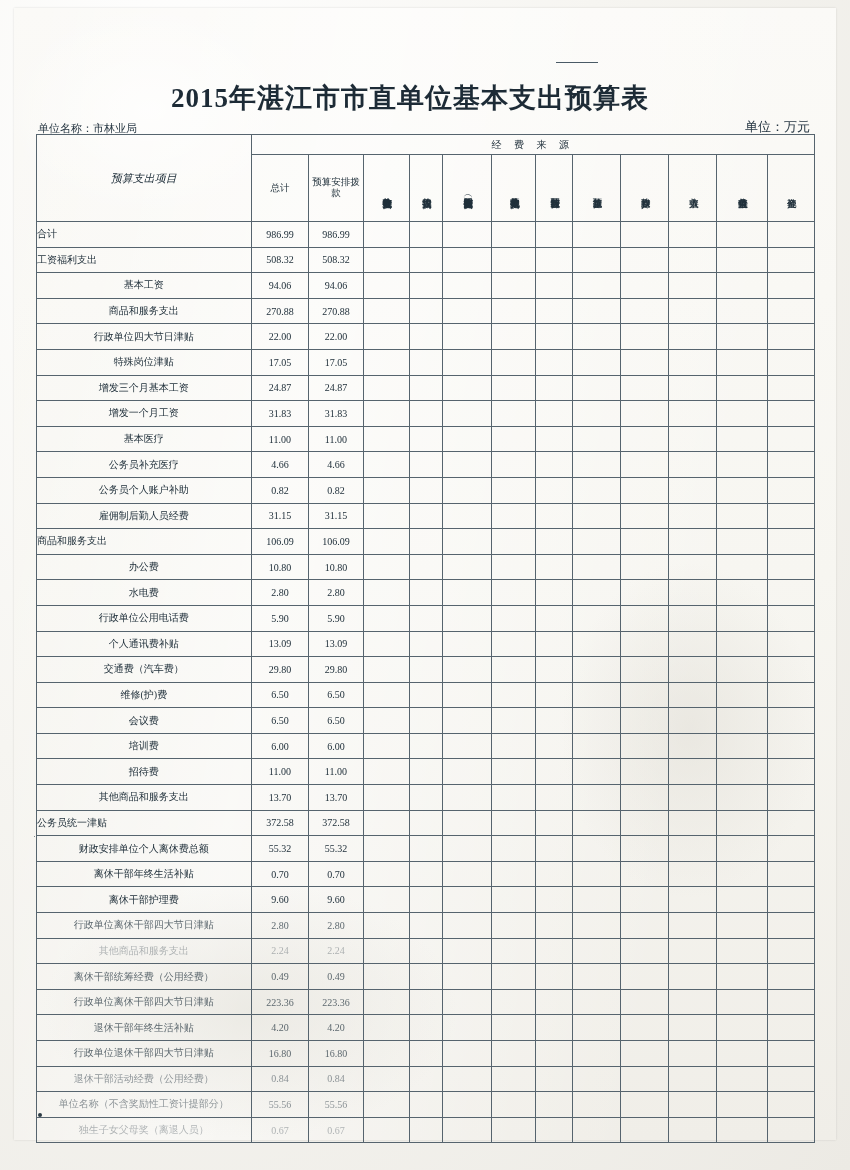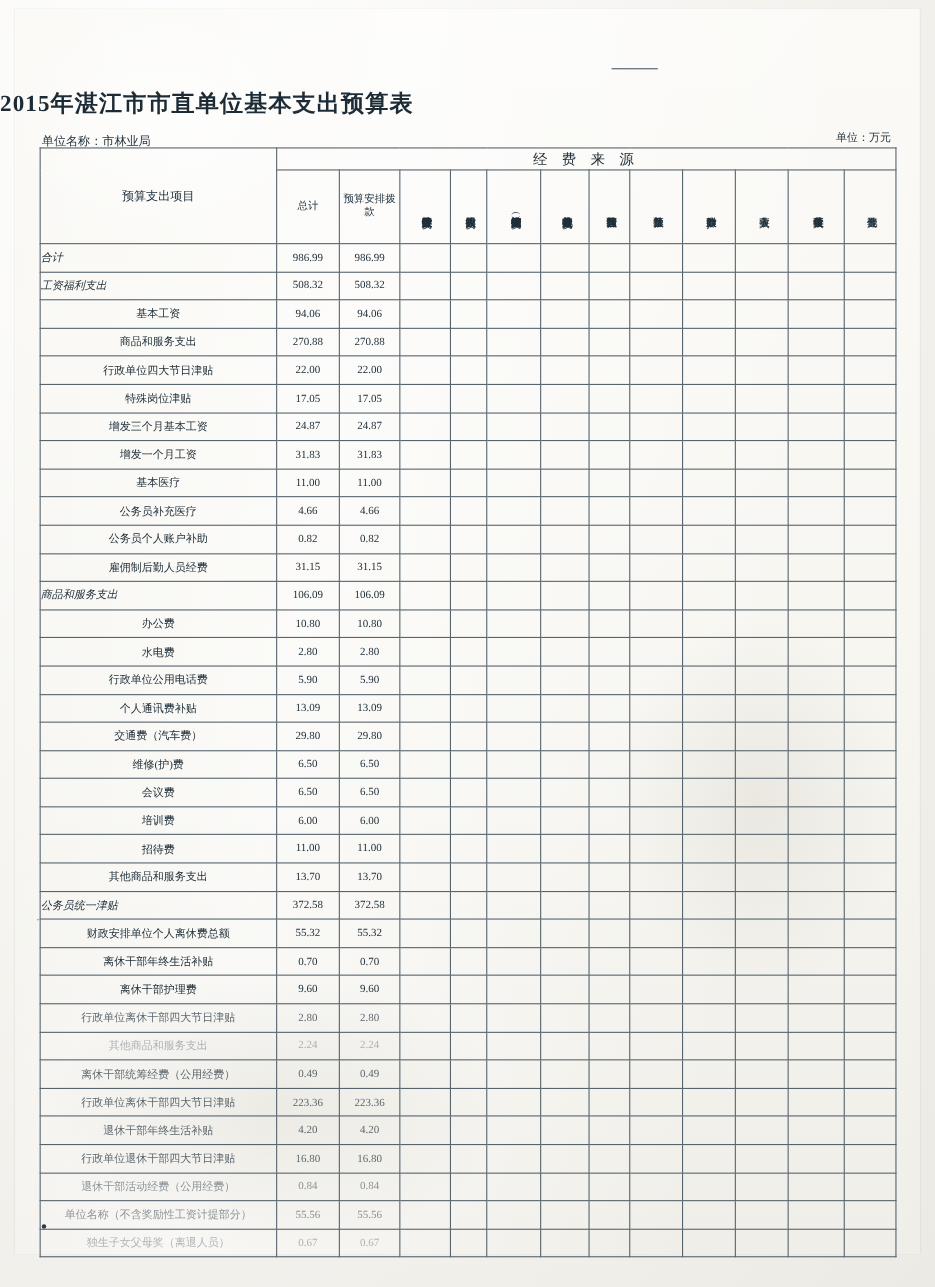--- a/index.html
+++ b/index.html
@@ -59,40 +59,41 @@
     width: 42px;
     height: 0;
     border-top: 1px solid #4a5a66;
   }
 
   .doc-title {
     position: absolute;
     left: 0;
     top: 80px;
     width: 820px;
-    font-size: 21px;
+    text-align: center;
+    font-size: 27px;
     font-weight: bold;
     letter-spacing: 1px;
     color: #1d2b36;
     font-family: "Liberation Serif", "DejaVu Serif", serif;
   }
 
   .unit-name {
     position: absolute;
     left: 38px;
     top: 121px;
     font-size: 11px;
     color: #253541;
     white-space: nowrap;
   }
   .unit-measure {
     position: absolute;
     right: 40px;
     top: 118px;
-    font-size: 10px;
+    font-size: 13px;
     color: #253541;
     white-space: nowrap;
     text-align: center;
   }
 
   table.budget {
     position: absolute;
     left: 36px;
     top: 134px;
     width: 779px;
@@ -103,27 +104,28 @@
   }
   table.budget td, table.budget th {
     border: 1px solid #56646e;
     padding: 0;
     vertical-align: middle;
     font-weight: normal;
   }
   .hdr-source {
     height: 19px;
     text-align: center;
-    font-size: 13px;
+    font-size: 10px;
     letter-spacing: 5px;
   }
   .hdr-item {
     text-align: center;
     font-size: 11px;
     height: 86px;
+    font-style: italic;
   }
   .hdr-col {
     text-align: center;
     font-size: 9.5px;
     line-height: 1.12;
     padding: 2px 1px;
   }
   .vtext {
     display: inline-block;
     writing-mode: vertical-rl;
@@ -131,21 +133,21 @@
     letter-spacing: 0px;
     line-height: 1.05;
     max-height: 82px;
   }
   .row-label {
     font-size: 10px;
     height: 24.6px;
     padding-left: 4px;
     white-space: nowrap;
   }
-  .indent-0 { padding-left: 4px; font-style: italic; }
+  .indent-0 { padding-left: 4px; }
   .indent-1 { padding-left: 12px; text-align: center; }
   .num {
     text-align: center;
     font-size: 10px;
     font-family: "Liberation Serif", "DejaVu Serif", serif;
   }
   .empty-cell { }
 
   
   tr.fade-1 td { color: rgba(32,48,59,0.72); }

